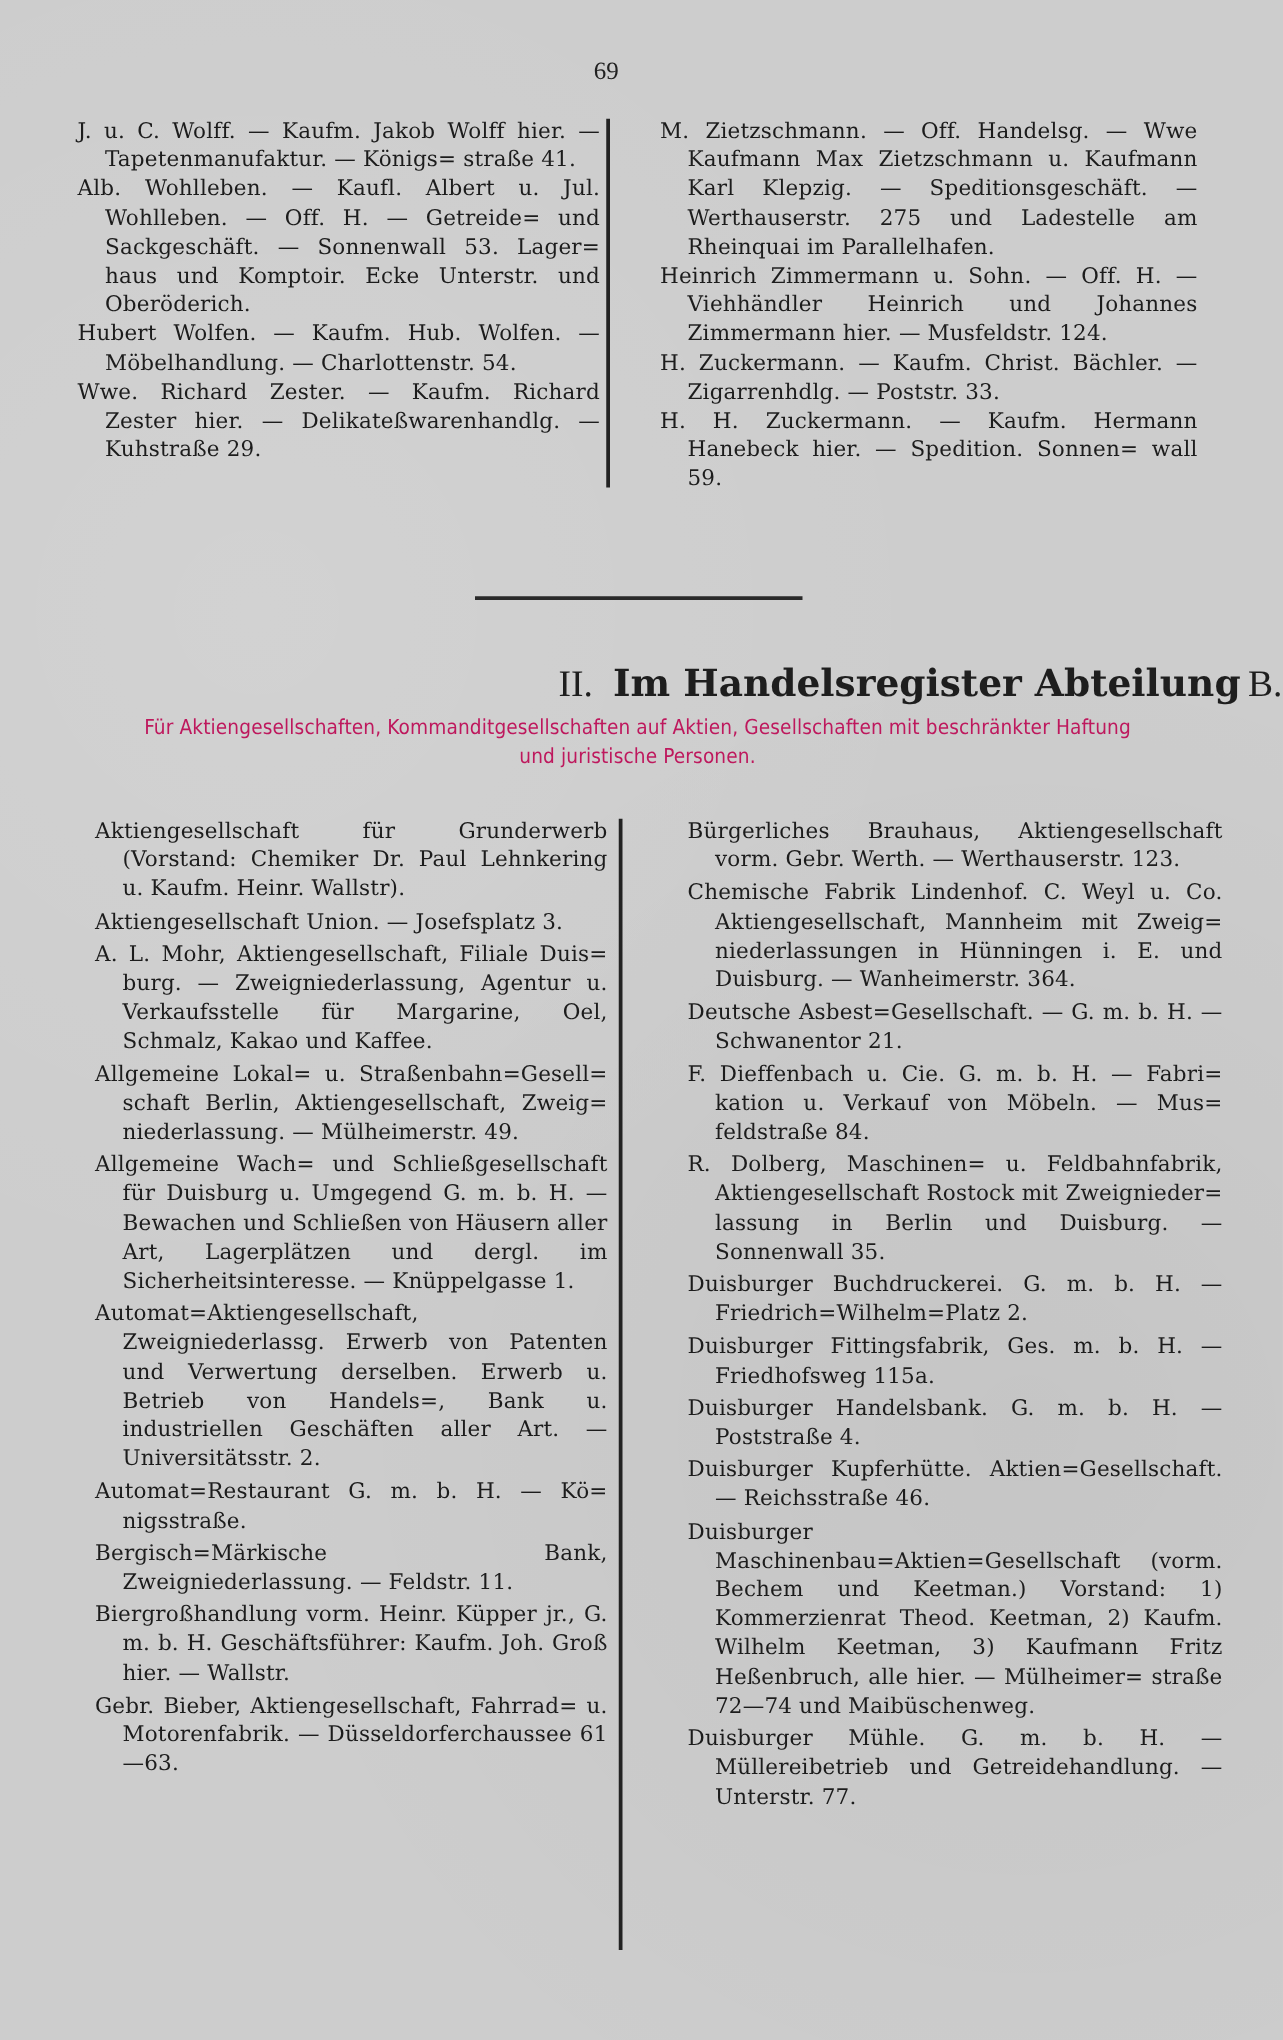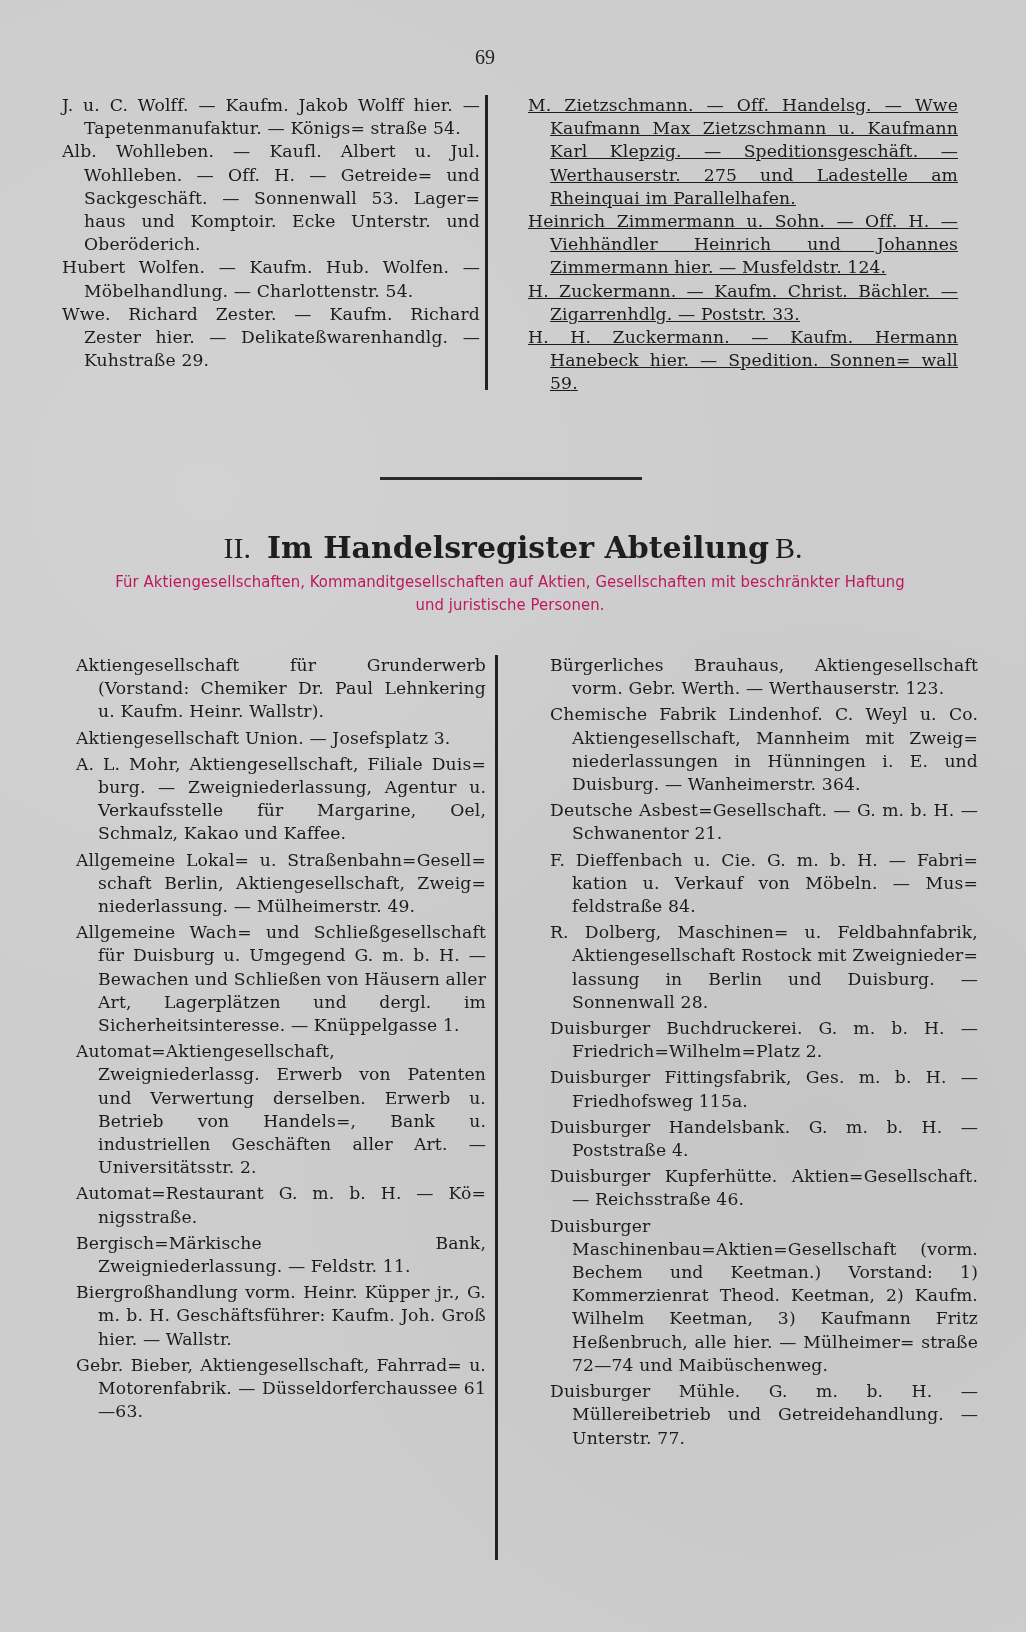--- a/index.html
+++ b/index.html
@@ -16,29 +16,29 @@
   .page-number {
     position: absolute; top: 46px; left: 0; width: 970px; text-align: center;
     font-family: "Liberation Serif", serif; font-size: 20px; color: #222;
   }
   .col {
     position: absolute; font-size: 17.2px; line-height: 23.2px; letter-spacing: 0.15px;
   }
   .entry { margin: 0; padding-left: 22px; text-indent: -22px; text-align: justify; }
   .b-section .entry { margin-bottom: 3px; }
   .top-left { left: 62px; top: 94px; width: 418px; }
-  .top-right { left: 528px; top: 94px; width: 430px; text-decoration: underline; }
+  .top-right { left: 528px; top: 94px; width: 430px; }
   .divider-top {
     position: absolute; left: 485px; top: 95px; width: 3px; height: 295px; background: #222;
   }
   .hr-rule {
     position: absolute; left: 380px; top: 477px; width: 262px; height: 3px; background: #2a2a2a;
   }
   .section-heading {
-    position: absolute; top: 530px; left: 0; width: 1026px; text-align: center;
+    position: absolute; top: 530px; left: 0; width: 1026px; text-align: right;
     font-size: 30px; font-family: "DejaVu Serif", serif; font-weight: bold; color: #1e1e1e;
   }
   .section-heading .roman { font-family: "Liberation Serif", serif; font-weight: normal; margin-right: 16px; }
   .section-heading .letter { font-family: "Liberation Serif", serif; font-weight: normal; margin-left: 6px; }
   .section-sub {
     position: absolute; top: 570px; left: 100px; width: 820px; text-align: center;
     font-size: 16.5px; line-height: 23px; font-family: "DejaVu Sans Condensed", "DejaVu Sans", sans-serif;
     letter-spacing: 0.1px; color: #be185d;
   }
   .bottom-left { left: 76px; top: 654px; width: 410px; }
@@ -46,21 +46,21 @@
   .divider-bottom {
     position: absolute; left: 495px; top: 655px; width: 3px; height: 905px; background: #222;
   }
 </style>
 </head>
 <body>
 
 <div class="page-number">69</div>
 
 <div class="col top-left">
-  <p class="entry">J. u. C. Wolff. — Kaufm. Jakob Wolff hier. — Tapetenmanufaktur. — Königs= straße 54.</p>
+  <p class="entry">J. u. C. Wolff. — Kaufm. Jakob Wolff hier. — Tapetenmanufaktur. — Königs= straße 41.</p>
   <p class="entry">Alb. Wohlleben. — Kaufl. Albert u. Jul. Wohlleben. — Off. H. — Getreide= und Sackgeschäft. — Sonnenwall 53. Lager= haus und Komptoir. Ecke Unterstr. und Oberöderich.</p>
   <p class="entry">Hubert Wolfen. — Kaufm. Hub. Wolfen. — Möbelhandlung. — Charlottenstr. 54.</p>
   <p class="entry">Wwe. Richard Zester. — Kaufm. Richard Zester hier. — Delikateßwarenhandlg. — Kuhstraße 29.</p>
 </div>
 <div class="divider-top"></div>
 <div class="col top-right">
   <p class="entry">M. Zietzschmann. — Off. Handelsg. — Wwe Kaufmann Max Zietzschmann u. Kaufmann Karl Klepzig. — Speditionsgeschäft. — Werthauserstr. 275 und Ladestelle am Rheinquai im Parallelhafen.</p>
   <p class="entry">Heinrich Zimmermann u. Sohn. — Off. H. — Viehhändler Heinrich und Johannes Zimmermann hier. — Musfeldstr. 124.</p>
   <p class="entry">H. Zuckermann. — Kaufm. Christ. Bächler. — Zigarrenhdlg. — Poststr. 33.</p>
   <p class="entry">H. H. Zuckermann. — Kaufm. Hermann Hanebeck hier. — Spedition. Sonnen= wall 59.</p>
@@ -84,20 +84,20 @@
   <p class="entry">Bergisch=Märkische Bank, Zweigniederlassung. — Feldstr. 11.</p>
   <p class="entry">Biergroßhandlung vorm. Heinr. Küpper jr., G. m. b. H. Geschäftsführer: Kaufm. Joh. Groß hier. — Wallstr.</p>
   <p class="entry">Gebr. Bieber, Aktiengesellschaft, Fahrrad= u. Motorenfabrik. — Düsseldorferchaussee 61—63.</p>
 </div>
 <div class="divider-bottom"></div>
 <div class="col bottom-right b-section">
   <p class="entry">Bürgerliches Brauhaus, Aktiengesellschaft vorm. Gebr. Werth. — Werthauserstr. 123.</p>
   <p class="entry">Chemische Fabrik Lindenhof. C. Weyl u. Co. Aktiengesellschaft, Mannheim mit Zweig= niederlassungen in Hünningen i. E. und Duisburg. — Wanheimerstr. 364.</p>
   <p class="entry">Deutsche Asbest=Gesellschaft. — G. m. b. H. — Schwanentor 21.</p>
   <p class="entry">F. Dieffenbach u. Cie. G. m. b. H. — Fabri= kation u. Verkauf von Möbeln. — Mus= feldstraße 84.</p>
-  <p class="entry">R. Dolberg, Maschinen= u. Feldbahnfabrik, Aktiengesellschaft Rostock mit Zweignieder= lassung in Berlin und Duisburg. — Sonnenwall 28.</p>
+  <p class="entry">R. Dolberg, Maschinen= u. Feldbahnfabrik, Aktiengesellschaft Rostock mit Zweignieder= lassung in Berlin und Duisburg. — Sonnenwall 35.</p>
   <p class="entry">Duisburger Buchdruckerei. G. m. b. H. — Friedrich=Wilhelm=Platz 2.</p>
   <p class="entry">Duisburger Fittingsfabrik, Ges. m. b. H. — Friedhofsweg 115a.</p>
   <p class="entry">Duisburger Handelsbank. G. m. b. H. — Poststraße 4.</p>
   <p class="entry">Duisburger Kupferhütte. Aktien=Gesellschaft. — Reichsstraße 46.</p>
   <p class="entry">Duisburger Maschinenbau=Aktien=Gesellschaft (vorm. Bechem und Keetman.) Vorstand: 1) Kommerzienrat Theod. Keetman, 2) Kaufm. Wilhelm Keetman, 3) Kaufmann Fritz Heßenbruch, alle hier. — Mülheimer= straße 72—74 und Maibüschenweg.</p>
   <p class="entry">Duisburger Mühle. G. m. b. H. — Müllereibetrieb und Getreidehandlung. — Unterstr. 77.</p>
 </div>
 
 </body></html>

